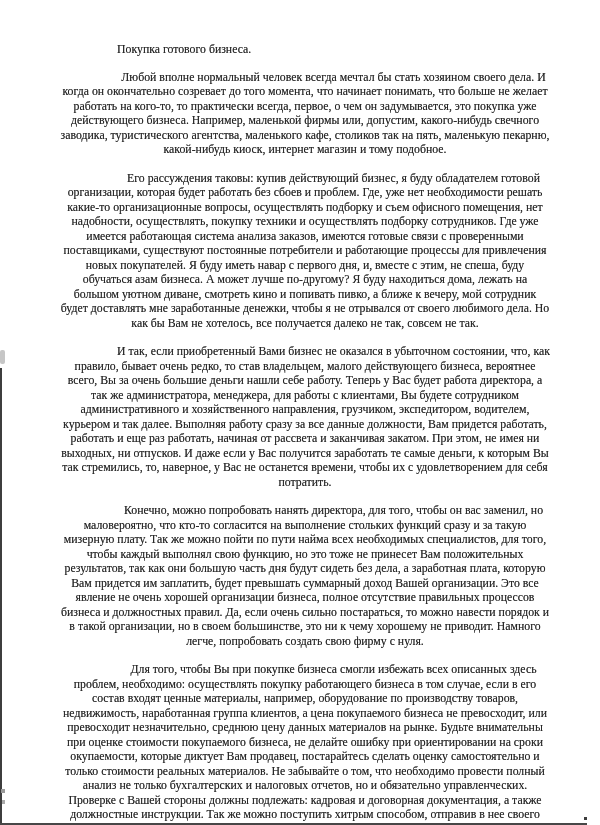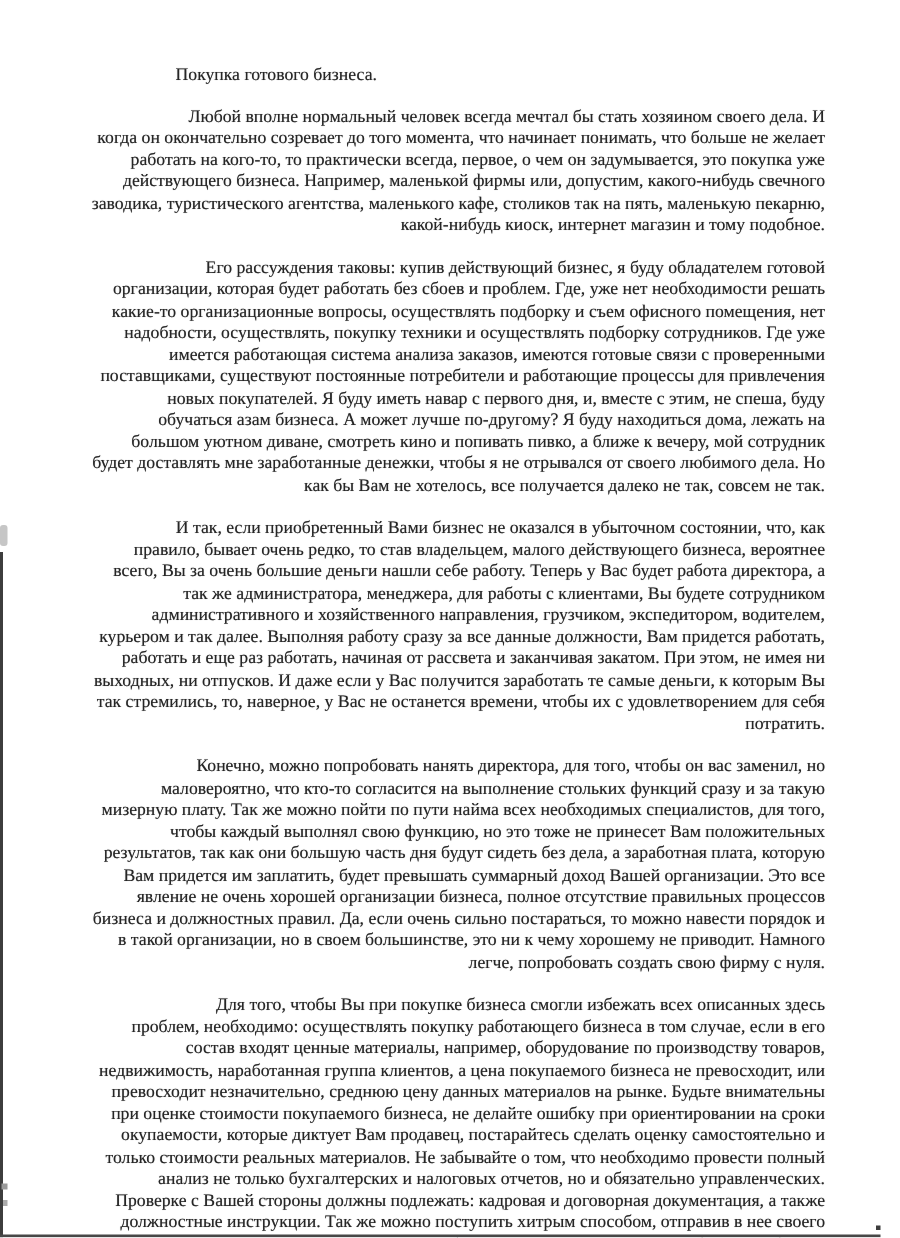--- a/index.html
+++ b/index.html
@@ -27,21 +27,21 @@
     line-height: 14.5px;
     margin: 0 0 13px 0;
     text-indent: 57px;
     text-shadow: 0 0 0.5px rgba(45,45,45,0.6);
   }
   .para {
     font-size: 11.8px;
     line-height: 14.5px;
     margin: 0 0 14px 0;
     text-indent: 57px;
-    text-align: right;
+    text-align: center;
     text-shadow: 0 0 0.5px rgba(45,45,45,0.6);
   }
   
   .artifact { position: absolute; }
   .left-border {
     left: 0; top: 368px;
     width: 2px; height: 457px;
     background: #3d3d3d;
   }
   .left-smudge {

